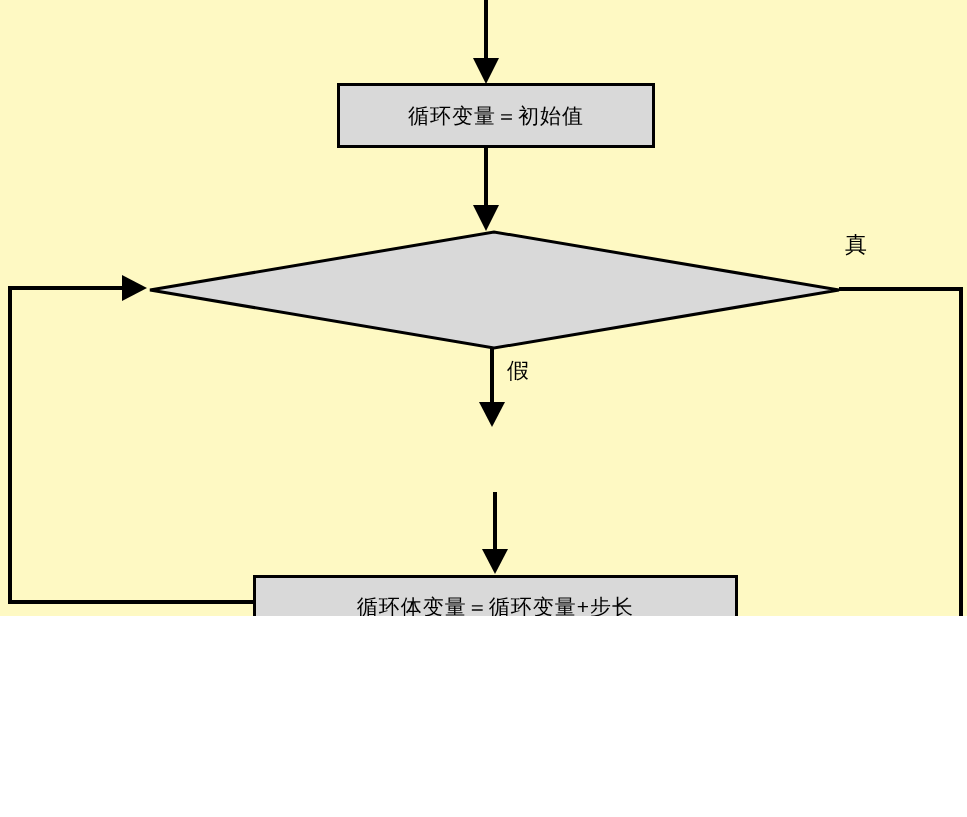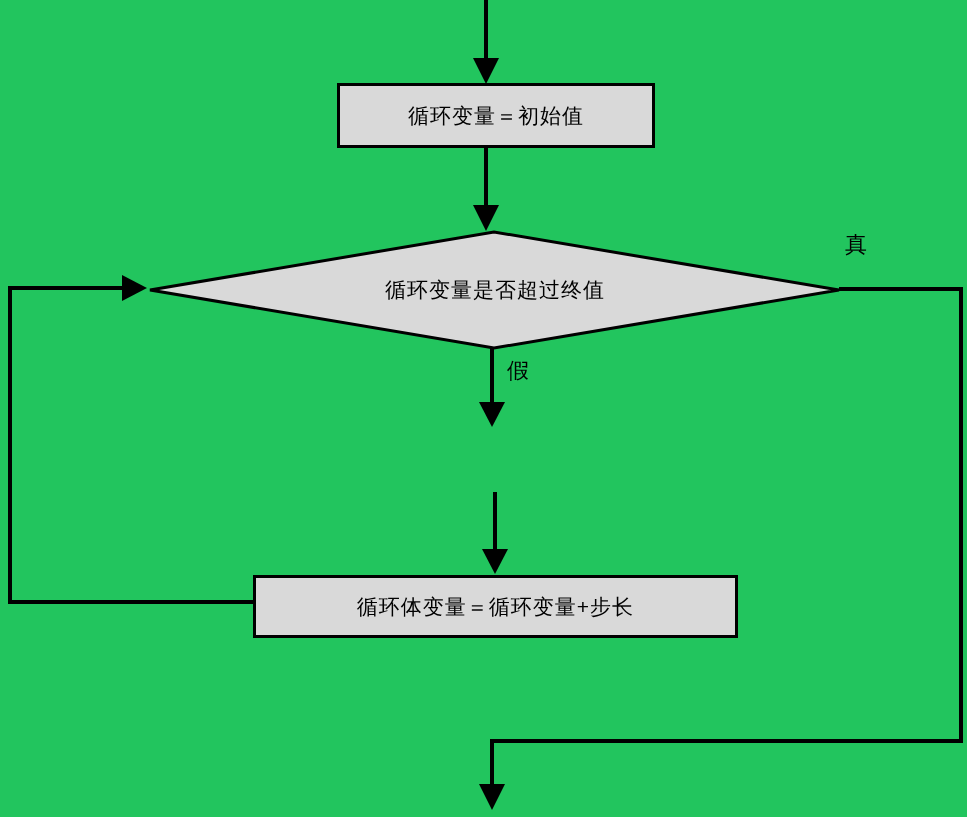--- a/index.html
+++ b/index.html
@@ -3,22 +3,22 @@
 <meta charset="utf-8">
 <style>
   html, body {
     margin: 0;
     padding: 0;
     background: #ffffff;
   }
   .canvas {
     position: relative;
     width: 967px;
-    height: 817px;
-    background: #22c55e;
+    height: 616px;
+    background: #fef9c3;
     font-family: "Liberation Sans", sans-serif;
     overflow: hidden;
   }
   .connector-layer {
     position: absolute;
     left: 0;
     top: 0;
     width: 967px;
     height: 817px;
   }
@@ -104,23 +104,20 @@
     <g>
       <path d="M839,289 L961,289 L961,741 L492,741 L492,786" stroke="#000000" stroke-width="4" fill="none"></path>
       <polygon points="479,784 505,784 492,810" fill="#000000"></polygon>
     </g>
   </svg>
 
   <div class="node node-init">
     <span>循环变量＝初始值</span>
   </div>
 
-  <div class="diamond-label">
-    <span>循环变量是否超过终值</span>
-  </div>
 
 
   <div class="node node-increment">
     <span>循环体变量＝循环变量+步长</span>
   </div>
 
   <div class="edge-label edge-label-true">真</div>
 
   <div class="edge-label edge-label-false">假</div>
 

